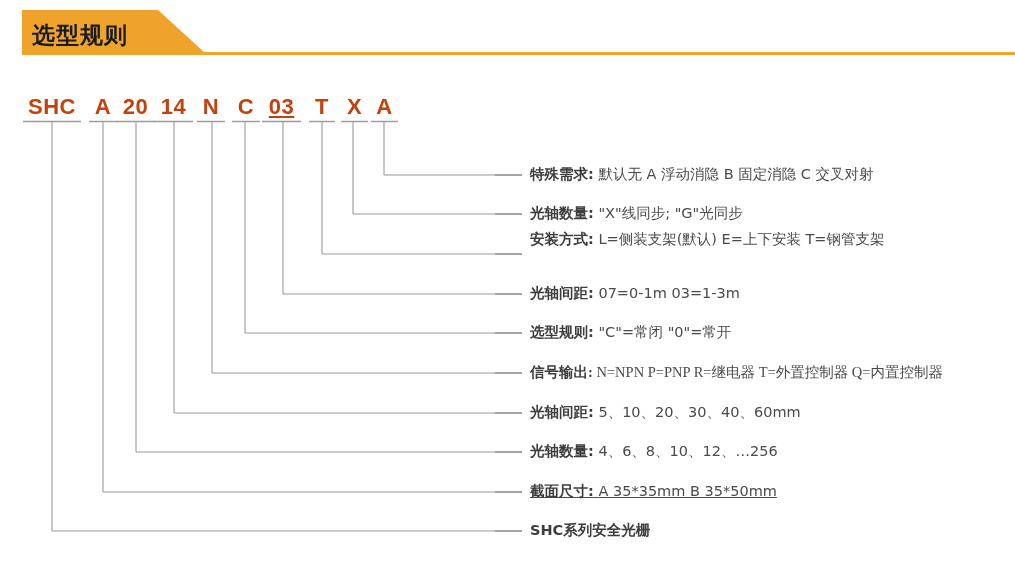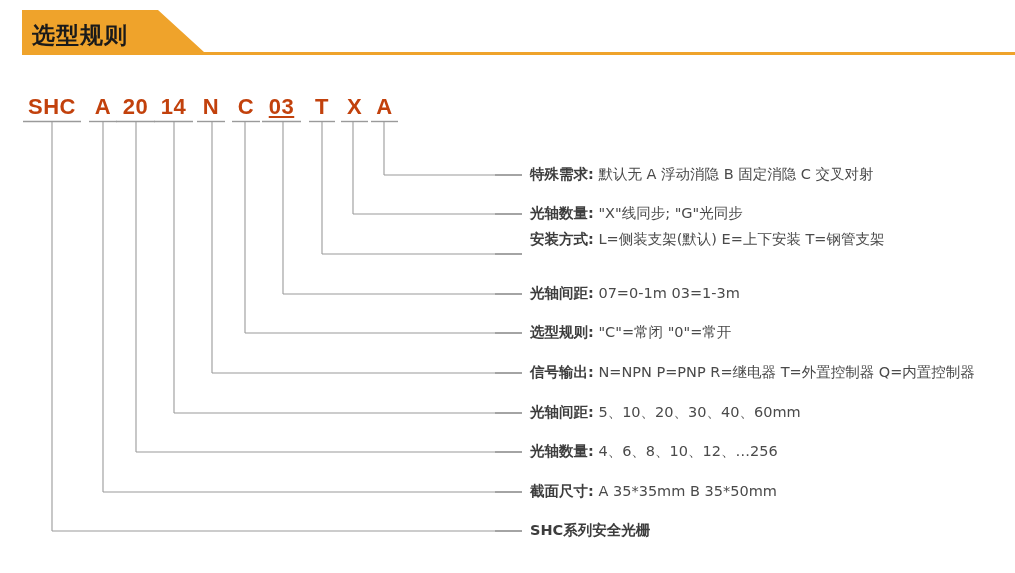--- a/index.html
+++ b/index.html
@@ -158,18 +158,18 @@
     <div class="code-token" style="left: 345px; width: 19px;">X</div>
     <div class="code-token" style="left: 375px; width: 19px;">A</div>
   </div>
 
 <div id="legend-layer">
     <div class="desc-row" style="top: 166px;"><span class="desc-key">特殊需求:</span><span> </span><span class="desc-val">默认无  A 浮动消隐  B 固定消隐  C 交叉对射</span></div>
     <div class="desc-row" style="top: 205px;"><span class="desc-key">光轴数量:</span><span> </span><span class="desc-val">"X"线同步; "G"光同步</span></div>
     <div class="desc-row" style="top: 231px;"><span class="desc-key">安装方式:</span><span> </span><span class="desc-val">L=侧装支架(默认)  E=上下安装  T=钢管支架</span></div>
     <div class="desc-row" style="top: 285px;"><span class="desc-key">光轴间距:</span><span> </span><span class="desc-val">07=0-1m  03=1-3m</span></div>
     <div class="desc-row" style="top: 324px;"><span class="desc-key">选型规则:</span><span> </span><span class="desc-val">"C"=常闭  "0"=常开</span></div>
-    <div class="desc-row" style="top: 364px;"><span class="desc-key">信号输出:</span><span> </span><span class="desc-val">N=NPN P=PNP R=继电器 T=外置控制器 Q=内置控制器</span></div>
+    <div class="desc-row" style="top: 364px; font-family: Liberation Serif, serif;"><span class="desc-key">信号输出:</span><span> </span><span class="desc-val">N=NPN P=PNP R=继电器 T=外置控制器 Q=内置控制器</span></div>
     <div class="desc-row" style="top: 404px;"><span class="desc-key">光轴间距:</span><span> </span><span class="desc-val">5、10、20、30、40、60mm</span></div>
     <div class="desc-row" style="top: 443px;"><span class="desc-key">光轴数量:</span><span> </span><span class="desc-val">4、6、8、10、12、…256</span></div>
-    <div class="desc-row" style="top: 483px;"><span class="desc-key">截面尺寸:</span><span> </span><span class="desc-val">A 35*35mm  B 35*50mm</span></div>
+    <div class="desc-row" style="top: 483px; text-decoration: underline;"><span class="desc-key">截面尺寸:</span><span> </span><span class="desc-val">A 35*35mm  B 35*50mm</span></div>
     <div class="desc-row" style="top: 522px;"><span class="desc-key">SHC系列安全光栅</span></div>
   </div>
 
 </body></html>

